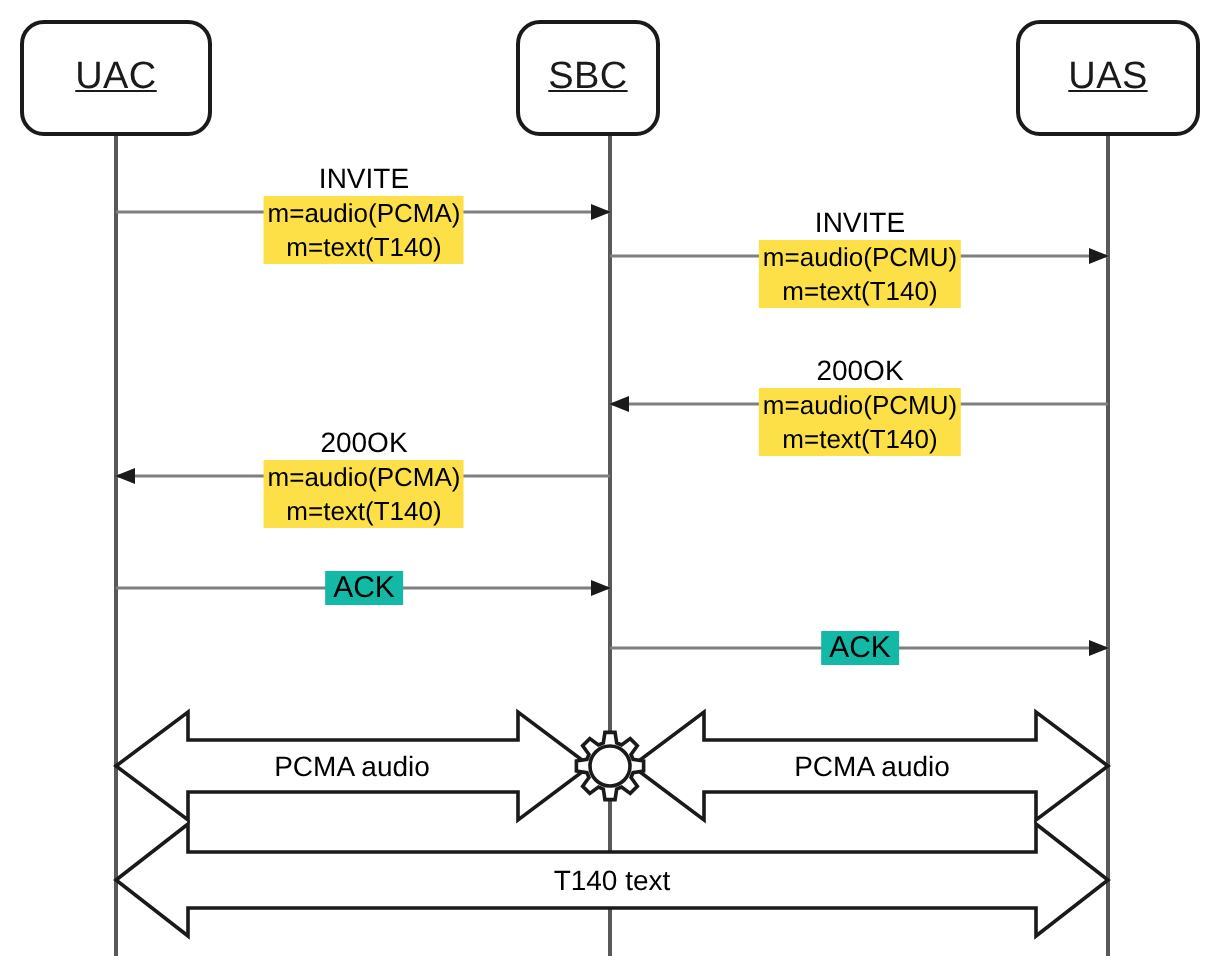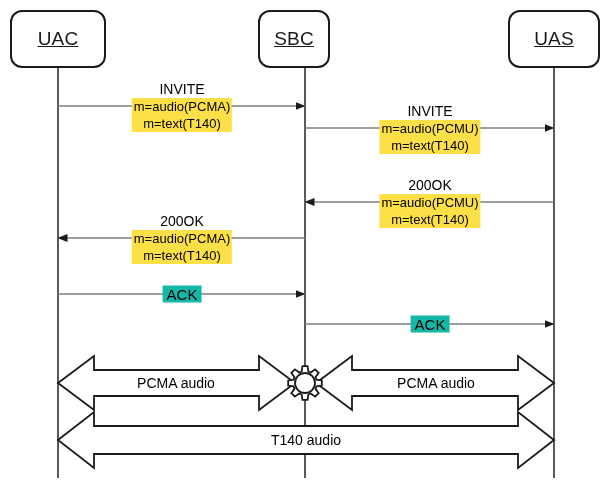--- a/index.html
+++ b/index.html
@@ -149,15 +149,15 @@
     <div class="msg-title">200OK</div>
     <div class="msg-line">m=audio(PCMA)</div>
     <div class="msg-line">m=text(T140)</div>
   </div>
 
   <div class="ack-label" id="ack-lbl-0" style="left: 182px; top: 294px;">ACK</div>
   <div class="ack-label" id="ack-lbl-1" style="left: 430px; top: 324px;">ACK</div>
 
   <div class="mid-label" id="media-lbl-0" style="left: 176px; top: 383px;">PCMA audio</div>
   <div class="mid-label" id="media-lbl-1" style="left: 436px; top: 383px;">PCMA audio</div>
-  <div class="mid-label" id="media-lbl-2" style="left: 306px; top: 440px;">T140 audio</div>
+  <div class="mid-label" id="media-lbl-2" style="left: 306px; top: 440px;">T140 text</div>
 
 </div>
 
 </body></html>

